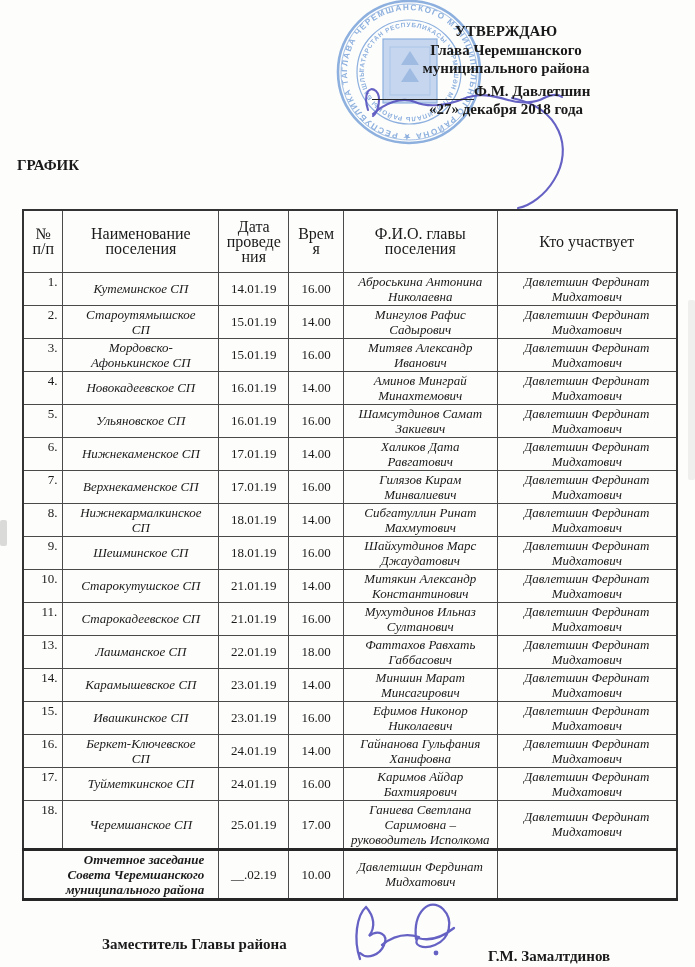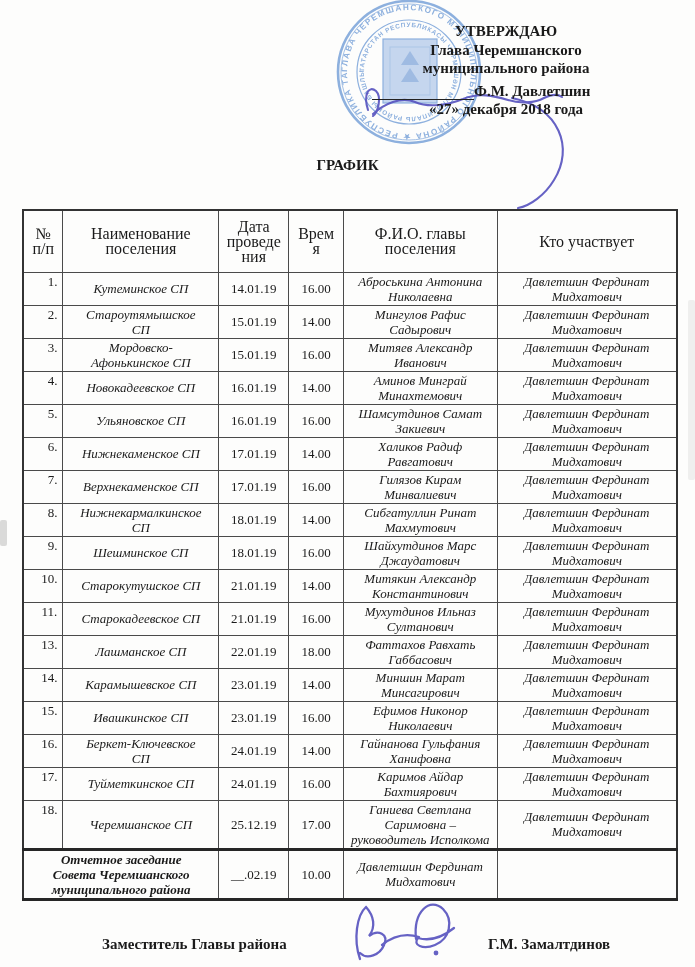--- a/index.html
+++ b/index.html
@@ -25,21 +25,21 @@
   .sig1-svg{ position:absolute; left:352px; top:58px; width:262px; height:162px; pointer-events:none; }
   .approval{
     position:absolute; top:22px; left:372px; width:268px;
     font-weight:bold; font-size:15px; line-height:18.5px;
     text-align:center; z-index:3;
   }
   .approval .sig-line{ display:flex; align-items:flex-end; margin-top:4px; }
   .approval .sig-rule{ flex:0 0 102px; border-bottom:1.4px solid #222; height:16px; }
   .approval .sig-name{ flex:1; text-align:left; white-space:nowrap; }
   
-  .title-block{ position:absolute; top:157px; left:17px; width:661px; text-align:center; z-index:3; }
+  .title-block{ position:absolute; top:157px; left:17px; width:661px; text-align:left; z-index:3; }
   .title-main{ font-size:15px; font-weight:bold; margin-bottom:3px; }
   .title-sub{ font-size:14px; font-weight:bold; line-height:17px; }
   
   table.schedule{
     position:absolute; top:209px; left:22px; width:656px;
     border-collapse:collapse;
     border:2px solid #333;
     border-bottom:3px solid var(--border-dark);
     z-index:2;
   }
@@ -57,25 +57,25 @@
   .col-num{ width:40px; }
   .col-name{ width:156px; }
   .col-date{ width:70px; }
   .col-time{ width:55px; }
   .col-fio{ width:154px; }
   .col-part{ width:181px; }
   td.c-num{ text-align:right; padding-right:5px; vertical-align:top; }
   td.c-name{ font-style:italic; padding:1px 14px; }
   td.c-fio, td.c-part{ font-style:italic; }
   tr.final-row td{ border-top:3px solid var(--border-dark); }
-  tr.final-row td.c-name{ font-weight:bold; }
+  tr.final-row td.c-name{ font-weight:bold;text-align:right; }
   
   .footer{ position:absolute; top:932px; left:0; width:100%; font-weight:bold; font-size:15px; z-index:3; }
   .footer .pos{ position:absolute; left:102px; top:4px; }
-  .footer .name{ position:absolute; left:488px; top:4px;font-family:Liberation Serif, serif; }
+  .footer .name{ position:absolute; left:488px; top:16px;font-family:Liberation Serif, serif; }
   .sig2-svg{ position:absolute; left:336px; top:893px; width:158px; height:74px; z-index:2; }
   .smudge{ position:absolute; background:rgba(60,60,60,.18); border-radius:2px; }
 </style>
 </head>
 <body>
 
 <div class="page">
 
   <svg class="stamp-svg" viewBox="0 0 152 152">
     <defs>
@@ -183,21 +183,21 @@
       <td class="c-time">16.00</td>
       <td class="c-fio">Шамсутдинов Самат Закиевич</td>
       <td class="c-part">Давлетшин Фердинат Мидхатович</td>
     </tr>
 
     <tr>
       <td class="c-num">6.</td>
       <td class="c-name">Нижнекаменское СП</td>
       <td class="c-date">17.01.19</td>
       <td class="c-time">14.00</td>
-      <td class="c-fio">Халиков Радиф Равгатович</td>
+      <td class="c-fio">Халиков Дата Равгатович</td>
       <td class="c-part">Давлетшин Фердинат Мидхатович</td>
     </tr>
 
     <tr>
       <td class="c-num">7.</td>
       <td class="c-name">Верхнекаменское СП</td>
       <td class="c-date">17.01.19</td>
       <td class="c-time">16.00</td>
       <td class="c-fio">Гилязов Кирам Минвалиевич</td>
       <td class="c-part">Давлетшин Фердинат Мидхатович</td>
@@ -281,21 +281,21 @@
       <td class="c-name">Туйметкинское СП</td>
       <td class="c-date">24.01.19</td>
       <td class="c-time">16.00</td>
       <td class="c-fio">Каримов Айдар Бахтиярович</td>
       <td class="c-part">Давлетшин Фердинат Мидхатович</td>
     </tr>
 
     <tr>
       <td class="c-num">18.</td>
       <td class="c-name">Черемшанское СП</td>
-      <td class="c-date">25.12.19</td>
+      <td class="c-date">25.01.19</td>
       <td class="c-time">17.00</td>
       <td class="c-fio">Ганиева Светлана Саримовна – руководитель Исполкома</td>
       <td class="c-part">Давлетшин Фердинат Мидхатович</td>
     </tr>
   <tr class="final-row">
         <td class="c-name" colspan="2">Отчетное заседание Совета Черемшанского муниципального района</td>
         <td class="c-date">__.02.19</td>
         <td class="c-time">10.00</td>
         <td class="c-fio">Давлетшин Фердинат Мидхатович</td>
         <td class="c-part"></td>

